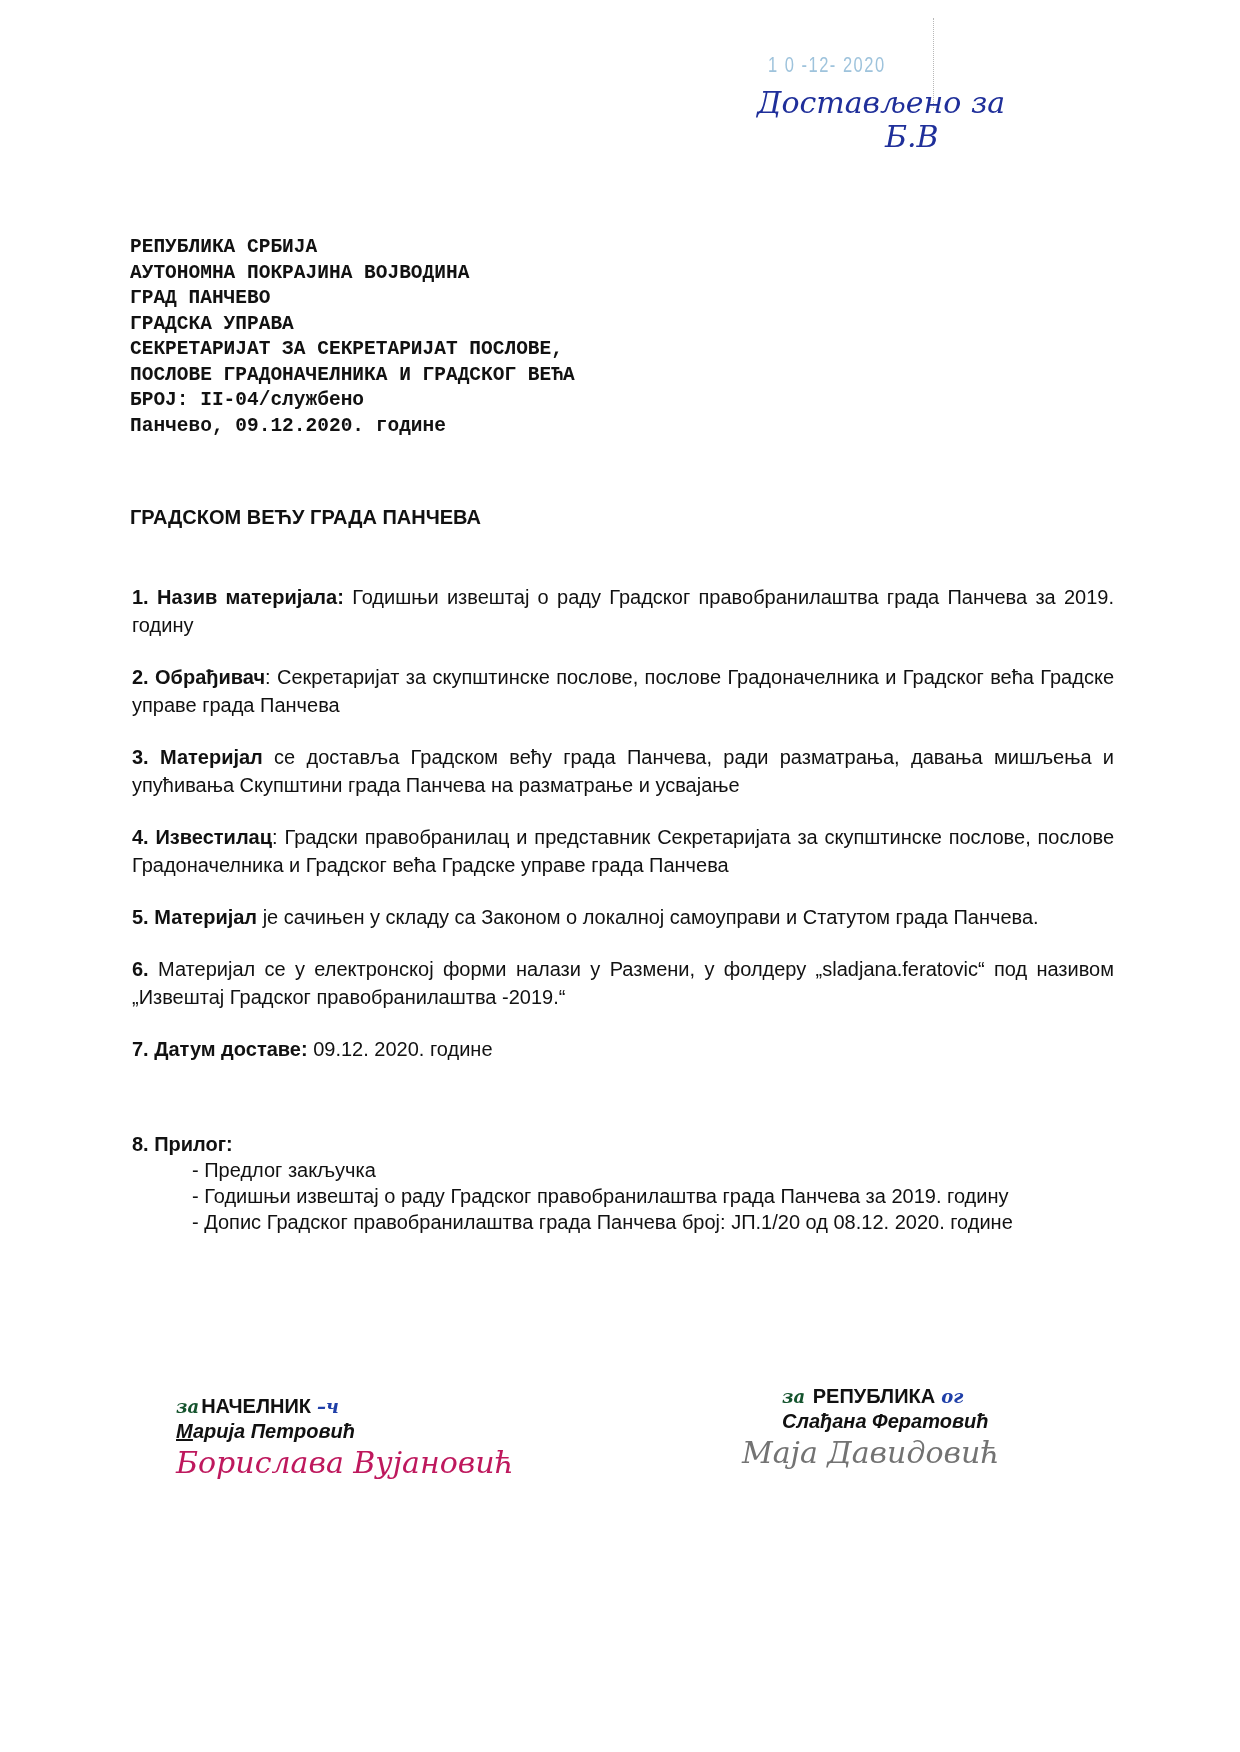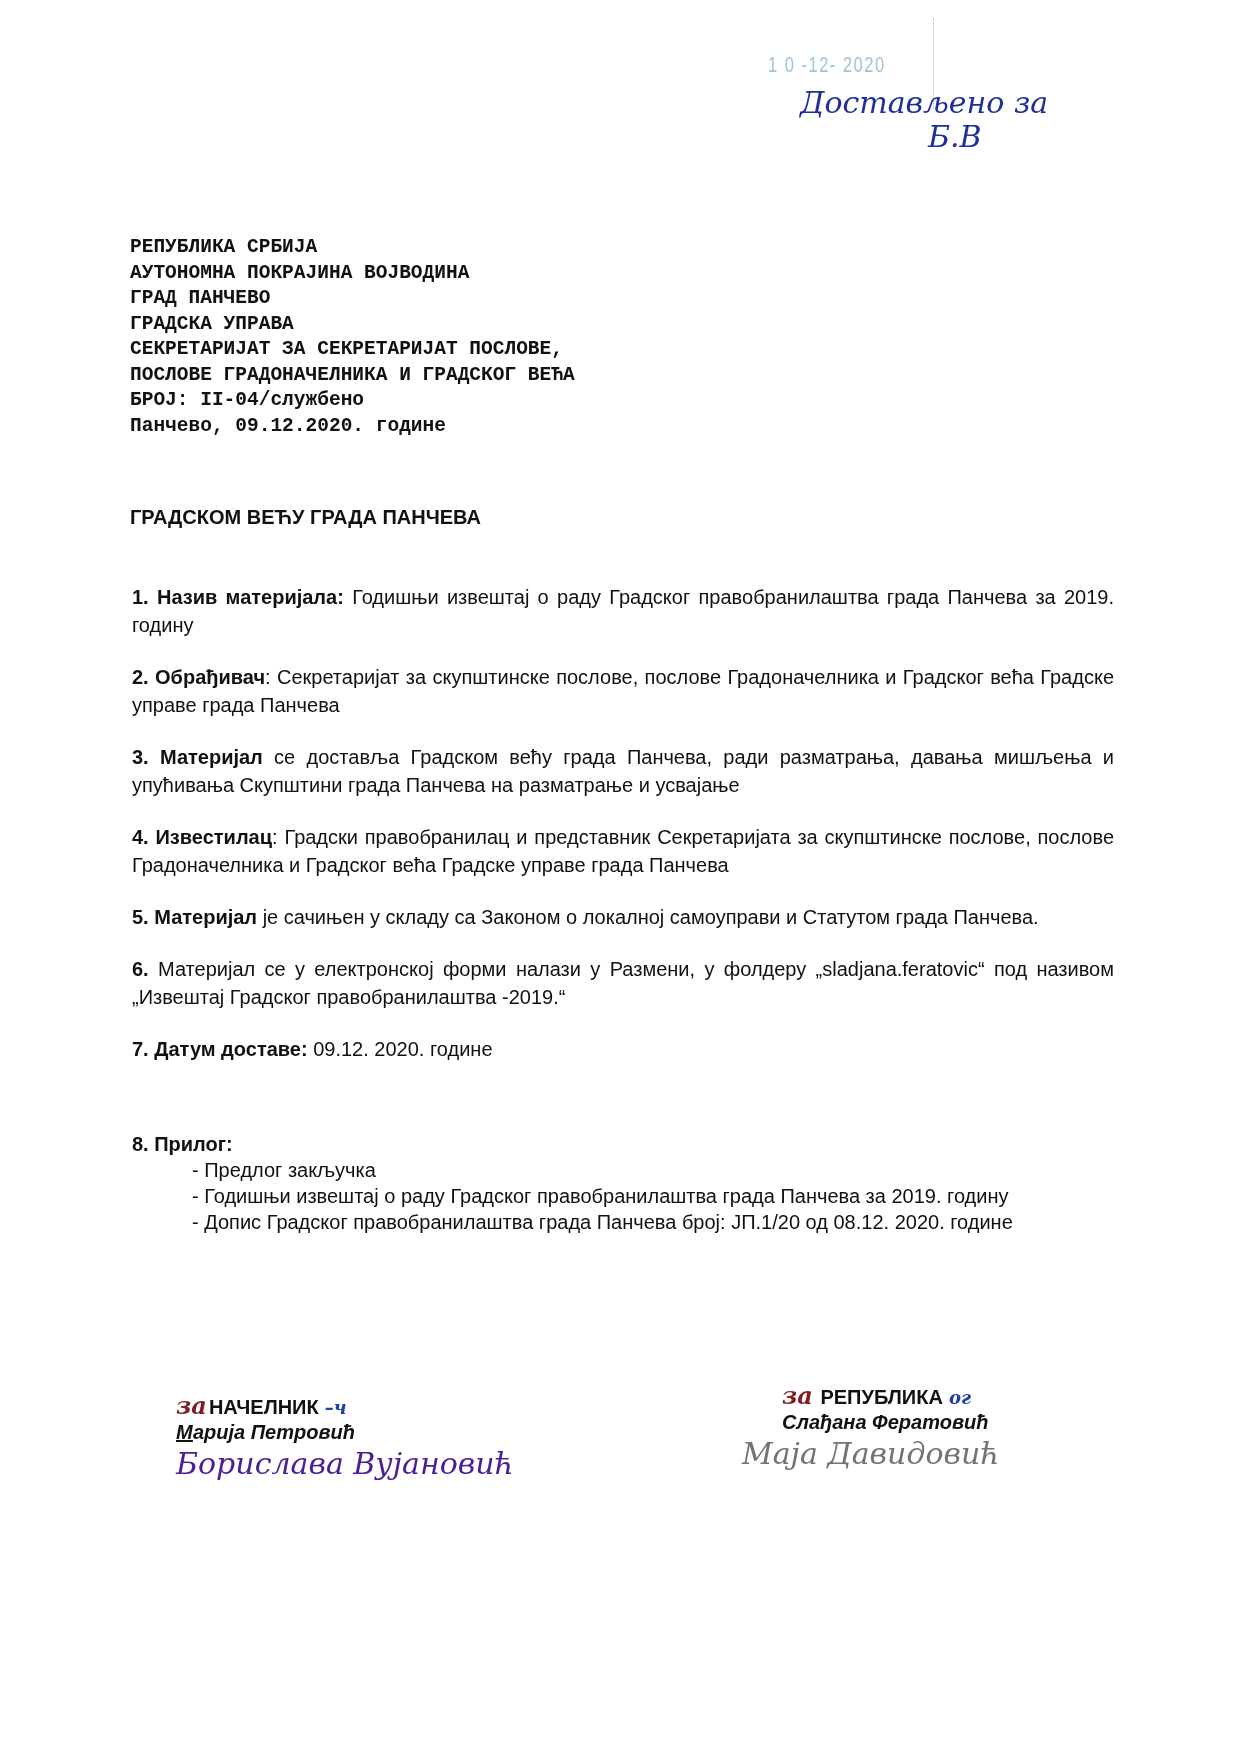--- a/index.html
+++ b/index.html
@@ -14,21 +14,21 @@
       position: absolute; left: 768px; top: 52px;
       font-family: "Liberation Sans Narrow", "Liberation Sans", sans-serif;
       font-size: 22px; letter-spacing: 2px; color: #9ec3dc;
       transform: scaleX(0.75); transform-origin: left top;
     }
     .fold-line {
       position: absolute; left: 933px; top: 18px; width: 1px; height: 90px;
       border-left: 1px dotted #b8b8b8;
     }
     .hw-note {
-      position: absolute; left: 800px; top: 86px; width: 300px;
+      position: absolute; left: 757px; top: 86px; width: 300px;
       font-family: "DejaVu Serif", serif; font-style: italic;
       color: #1f2f9a; font-size: 30px; line-height: 34px;
     }
     .hw-note div { white-space: nowrap; }
     .hw-note .l2 { margin-left: -6px; }
     .hw-note .l3 { margin-left: 128px; }
 
     
     .header {
       position: absolute; left: 130px; top: 235px;
@@ -53,27 +53,27 @@
     .attach-list { font-size: 20px; line-height: 26px; }
     .attach-list .li { text-indent: 60px; text-align: justify; }
 
     
     .sig-left { position: absolute; left: 176px; top: 1394px; }
     .sig-right { position: absolute; left: 782px; top: 1384px; }
     .sig-role { font-weight: bold; font-size: 20px; line-height: 24px; white-space: nowrap; }
     .sig-name { font-weight: bold; font-style: italic; font-size: 20px; line-height: 24px; white-space: nowrap; }
     .sig-name.under-first::first-letter { text-decoration: underline; }
     .za {
-      font-family: "DejaVu Serif", serif; font-style: italic; color: #7f1d1d;
-      font-size: 24px; margin-right: 2px;
+      font-family: "DejaVu Serif", serif; font-style: italic; color: #14532d;
+      font-size: 18px; margin-right: 2px;
     }
     .sig-flourish { font-family: "DejaVu Serif", serif; font-style: italic; color: #1f3fa8; font-size: 18px; margin-left: 6px; }
     .signature {
       font-family: "DejaVu Serif", serif; font-style: italic;
-      color: #4c1d95; font-size: 30px; white-space: nowrap; margin-top: 2px;
+      color: #be185d; font-size: 30px; white-space: nowrap; margin-top: 2px;
     }
     .sig-right .signature { margin-left: -40px; color: #737373; }
   </style>
 </head>
 <body>
 
 <div class="page">
 
   <div class="fold-line"></div>
   <div class="stamp">1 0 -12- 2020</div>

